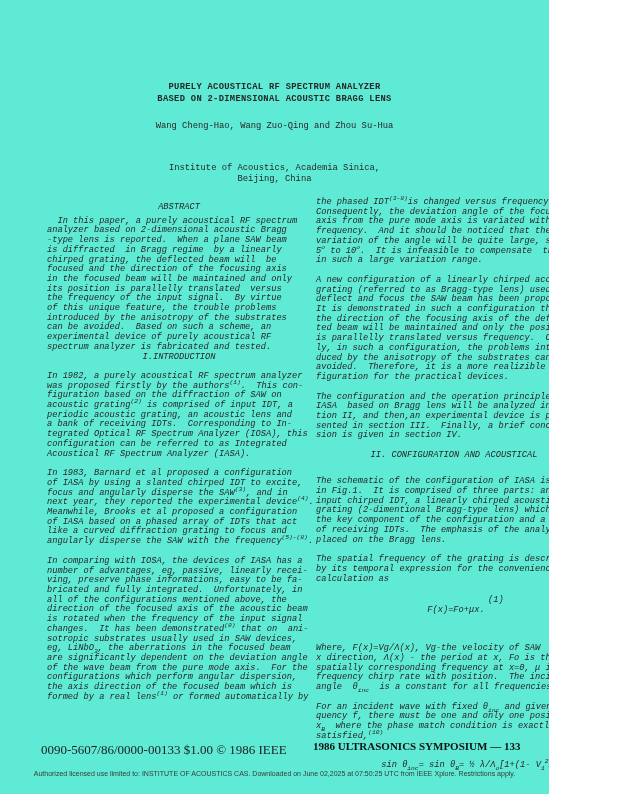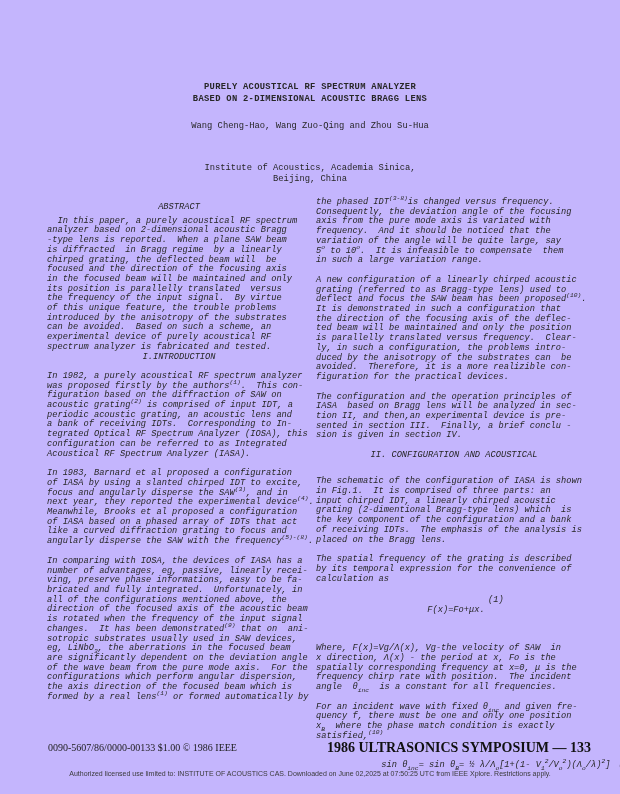--- a/index.html
+++ b/index.html
@@ -1,20 +1,20 @@
 <!DOCTYPE html>
 <html><head>
 <meta charset="utf-8">
 <style>
   html,body { margin:0; padding:0; background:#ffffff; }
   .page {
     position: relative;
-    width: 620px;
+    width: 549px;
     height: 794px;
-    background: #c4b5fd;
+    background: #5eead4;
     font-family: "Liberation Mono", "DejaVu Sans Mono", monospace;
     color: #272727;
     overflow: hidden;
   }
   .centered { position:absolute; left:0; right:0; text-align:center; }
   .title-block { top:82px; font-size:8.8px; line-height:11.5px; font-weight:600; letter-spacing:0.3px; }
   .authors-line { top:121px; font-size:8.8px; font-weight:500; }
   .affil-block { top:163px; font-size:8.8px; line-height:10.5px; }
 
   .col { position:absolute; font-size:8.7px; line-height:9.7px;font-style:italic; }
@@ -33,28 +33,28 @@
 
   .eq-row { position:relative; margin-top:12px; margin-bottom:0; white-space:pre; }
   .eq1-body { padding-left:80px; display:inline-block; }
   .eq1-num { position:absolute; left:172px; top:0; }
   .eq-row.eq2 { margin-top:10px; }
   .eq2-body { padding-left:34px; display:inline-block; }
   .eq2-num { margin-left:8px; }
   .para-tight { margin-top:9px !important; }
 
   .footer-copyright {
-    position:absolute; left:48px; top:742px;
+    position:absolute; left:41px; top:742px;
     font-family:"Liberation Serif", "DejaVu Serif", serif;
-    font-size:10px; color:#1c1c1c;
+    font-size:13px; color:#1c1c1c;
   }
   .footer-symposium {
-    position:absolute; left:327px; top:740px;
+    position:absolute; left:313px; top:740px;
     font-family:"Liberation Serif", "DejaVu Serif", serif;
-    font-size:14px; font-weight:bold; color:#111;
+    font-size:11px; font-weight:bold; color:#111;
   }
   .license-line {
     position:absolute; left:0; right:0; top:770px;
     text-align:center;
     font-family:"Liberation Sans", "DejaVu Sans", sans-serif;
     font-size:7px; color:#3a3a3a;
   }
 </style>
 </head>
 <body>

